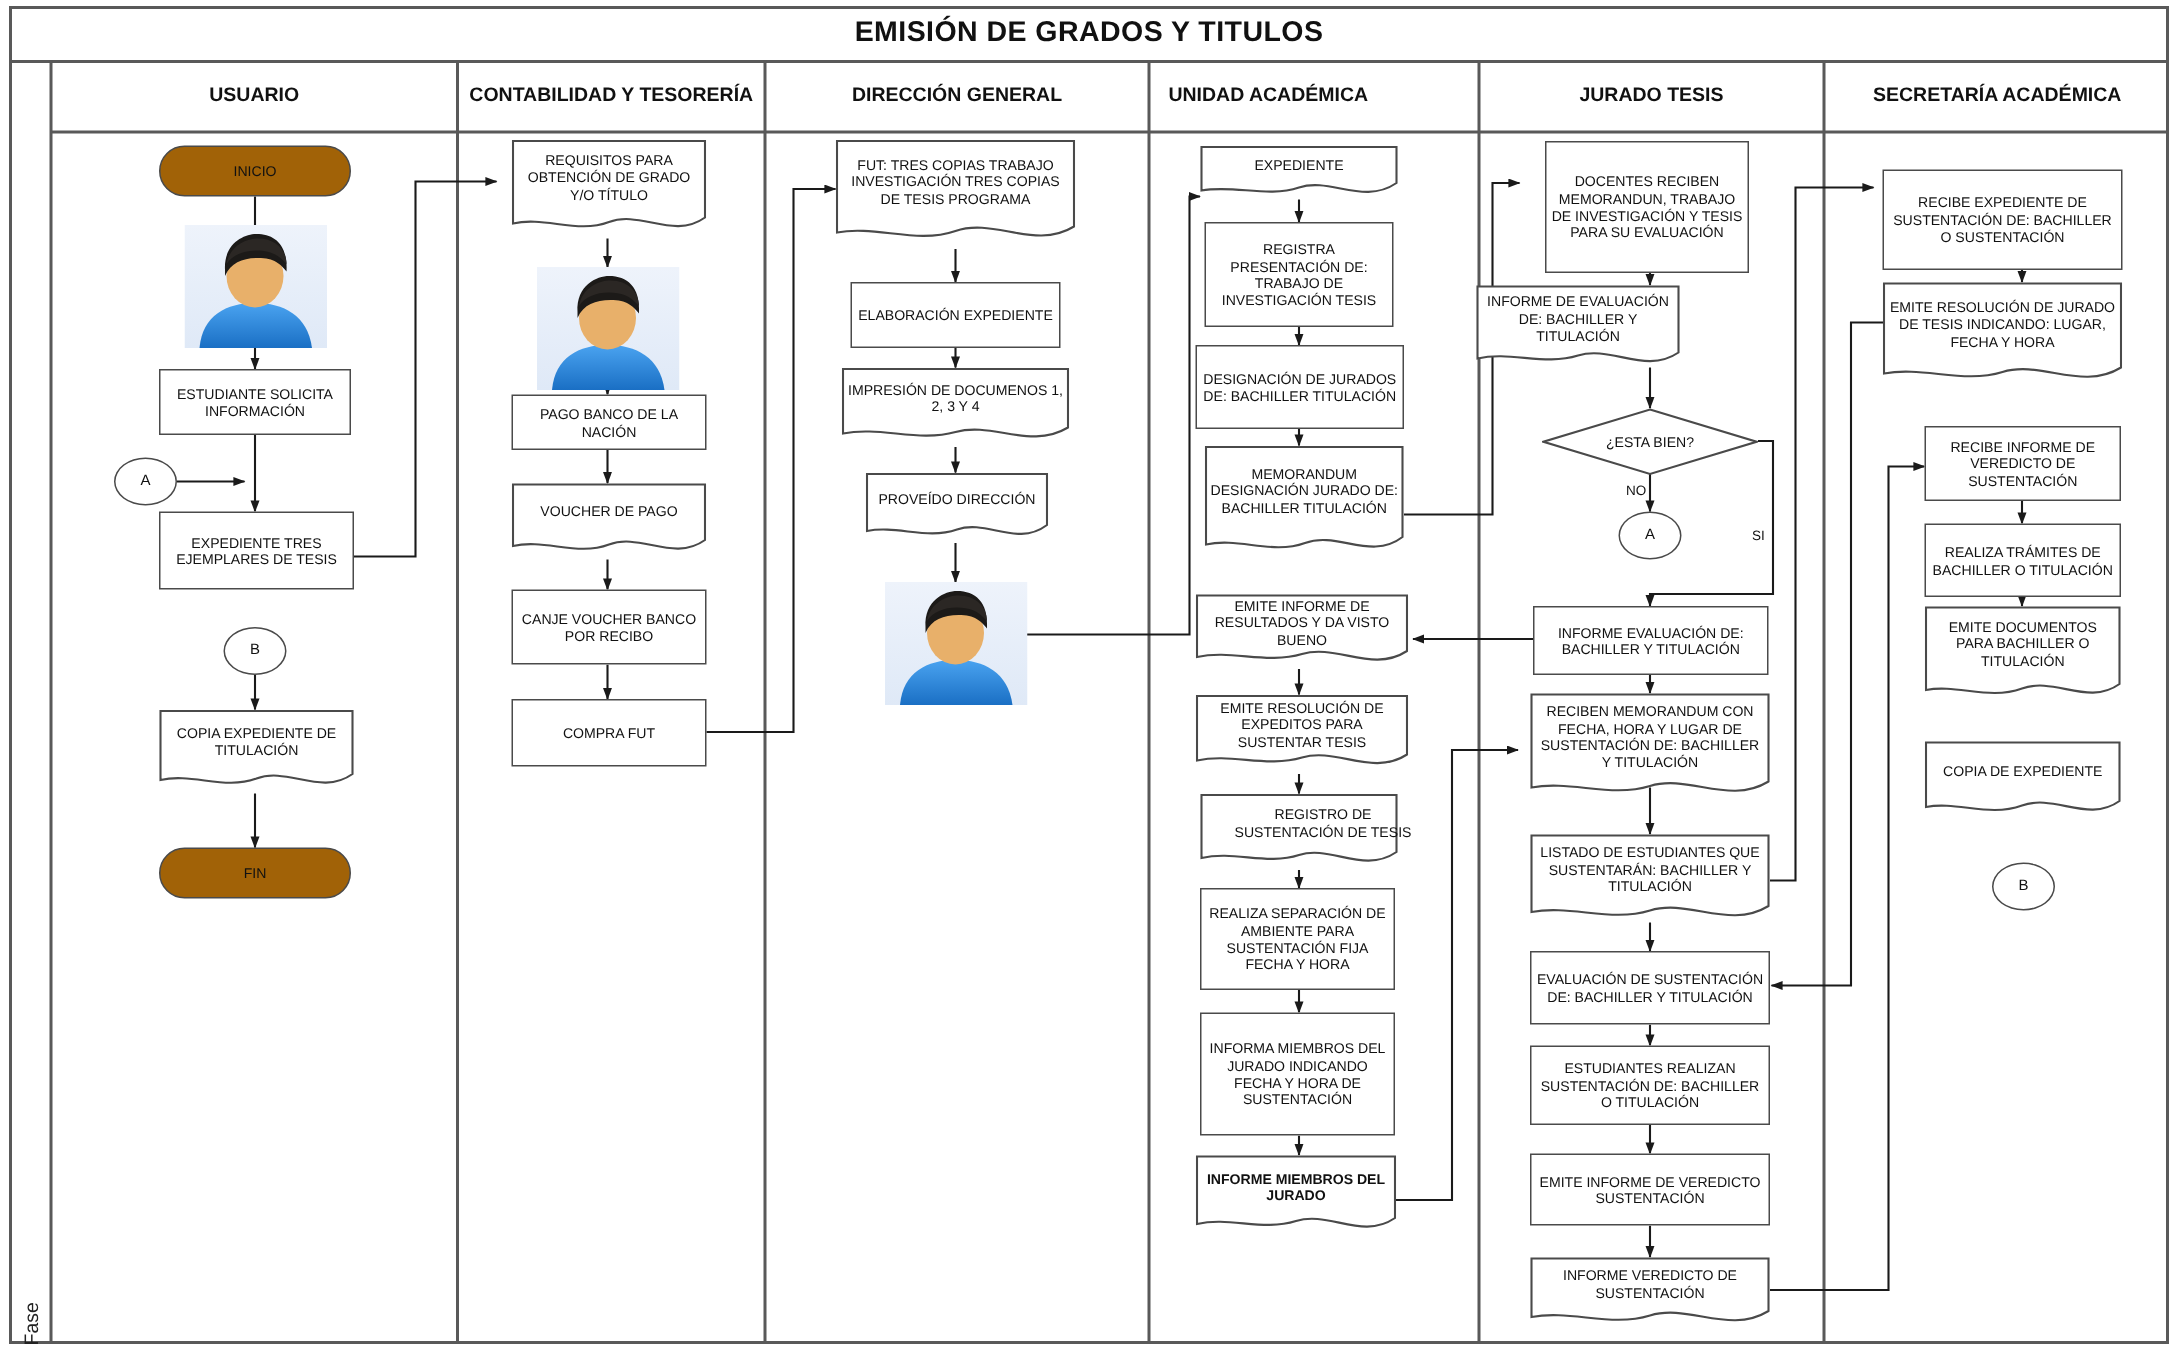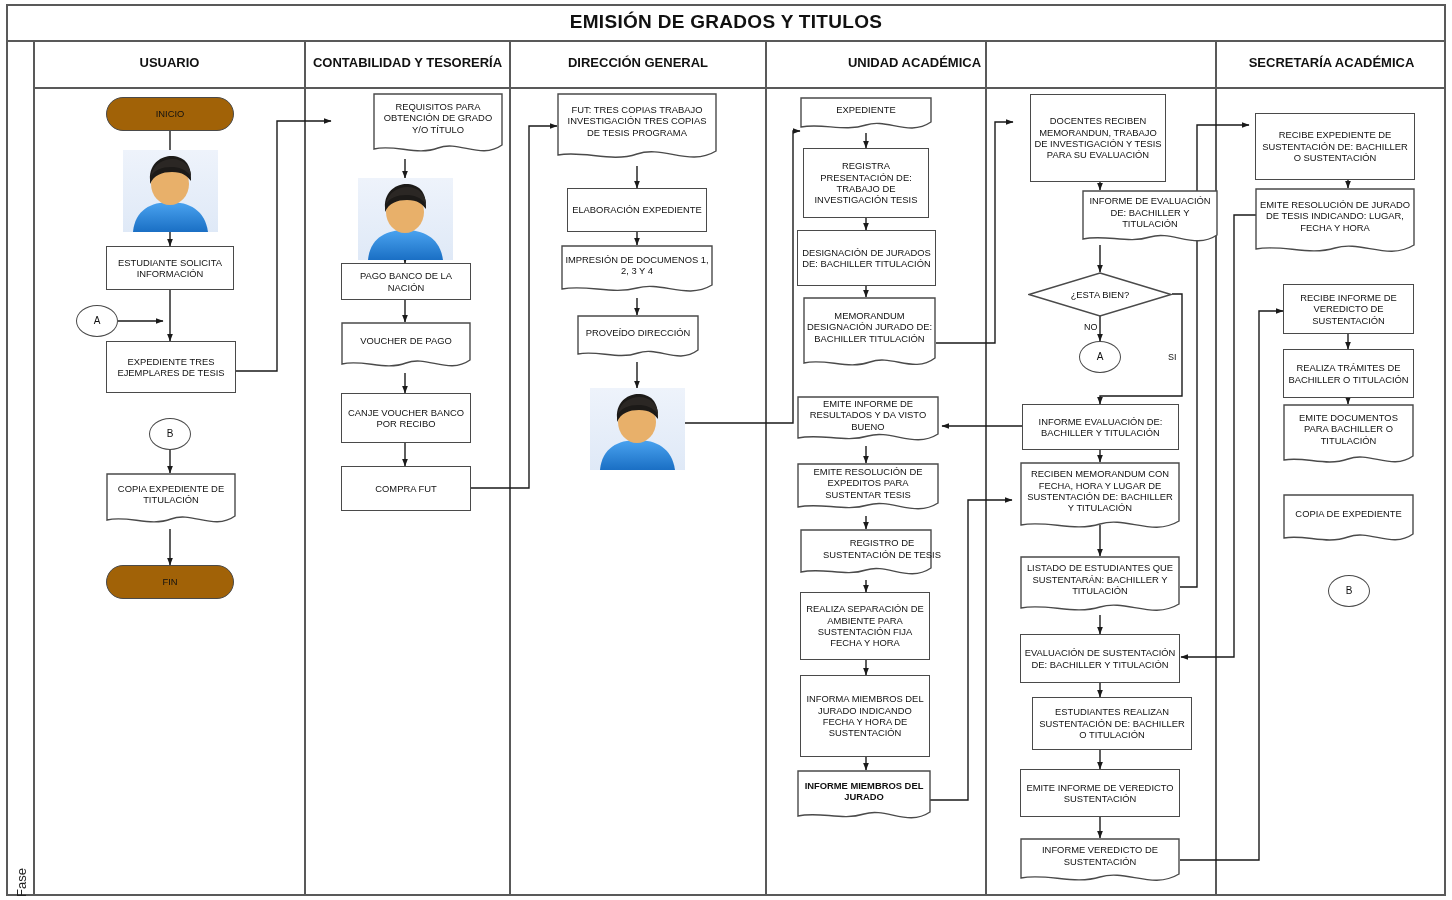--- a/index.html
+++ b/index.html
@@ -69,21 +69,22 @@
   <div class="vrule" style="left:985px;top:40px;width:1.5px;height:854px;"></div>
   <div class="vrule" style="left:1215px;top:40px;width:1.5px;height:854px;"></div>
 
   <div class="fase-strip">
     <div class="fase-label">Fase</div>
   </div>
 
   <div class="lane-head" style="left:35px;width:269px;">USUARIO</div>
   <div class="lane-head" style="left:306px;width:203px;">CONTABILIDAD Y TESORERÍA</div>
   <div class="lane-head" style="left:511px;width:254px;">DIRECCIÓN GENERAL</div>
-  <div class="lane-head" style="left:794px;width:218px;padding-left:27px;">UNIDAD ACADÉMICA</div>
+  <div class="lane-head" style="left:725px;width:218px;padding-left:27px;">UNIDAD ACADÉMICA</div>
+  <div class="lane-head" style="left:987px;width:228px;">JURADO TESIS</div>
   <div class="lane-head" style="left:1217px;width:229px;">SECRETARÍA ACADÉMICA</div>
 
   <svg id="wires">
     <defs>
       <marker id="ah" markerWidth="9" markerHeight="9" refX="7.4" refY="3" orient="auto" markerUnits="userSpaceOnUse">
         <path d="M0,0 L8,3 L0,6 z" fill="#1a1a1a"></path>
       </marker>
     </defs>
     <g stroke="#1a1a1a" stroke-width="1.4" fill="none">
 
@@ -184,21 +185,21 @@
 
   <div class="docshape" style="left:106px;top:473px;width:130px;height:56px;">
     <svg viewBox="0 0 130 56" width="130" height="56">
       <path d="M1,1 H129 V43 C108,58 86,38 65,46 C44,54 22,42 1,47 Z" fill="#fff" stroke="#4a4a4a" stroke-width="1.4"></path>
     </svg>
     <div class="doctext" style="height:42px;">COPIA EXPEDIENTE DE TITULACIÓN</div>
   </div>
 
   <div class="node term" style="left:106px;top:565px;width:128px;height:34px;">FIN</div>
 
-  <div class="docshape" style="left:341px;top:93px;width:130px;height:66px;margin-left:32px;">
+  <div class="docshape" style="left:341px;top:93px;width:130px;height:66px;">
     <svg viewBox="0 0 130 66" width="130" height="66">
       <path d="M1,1 H129 V52 C108,67 86,47 65,55 C44,63 22,51 1,56 Z" fill="#fff" stroke="#4a4a4a" stroke-width="1.4"></path>
     </svg>
     <div class="doctext" style="height:50px;">REQUISITOS PARA OBTENCIÓN DE GRADO Y/O TÍTULO</div>
   </div>
 
   <div class="avatar" style="left:358px;top:178px;width:95px;height:82px;">
     <svg viewBox="0 0 95 82" width="95" height="82">
       <rect x="0" y="0" width="95" height="82" fill="url(#bg1)"></rect>
       <path d="M10,82 C12,60 28,52 47,52 C66,52 82,60 85,82 Z" fill="url(#sh1)"></path>
@@ -299,21 +300,21 @@
 
   <div class="docshape" style="left:797px;top:770px;width:134px;height:55px;font-weight:bold;">
     <svg viewBox="0 0 134 55" width="134" height="55">
       <path d="M1,1 H133 V42 C111,57 89,37 67,44 C45,51 23,41 1,46 Z" fill="#fff" stroke="#4a4a4a" stroke-width="1.4"></path>
     </svg>
     <div class="doctext" style="height:42px;">INFORME MIEMBROS DEL JURADO</div>
   </div>
 
   <div class="node proc" style="left:1030px;top:94px;width:136px;height:88px;">DOCENTES RECIBEN MEMORANDUN, TRABAJO DE INVESTIGACIÓN Y TESIS PARA SU EVALUACIÓN</div>
 
-  <div class="docshape" style="left:1082px;top:190px;width:136px;height:58px;">
+  <div class="docshape" style="left:984px;top:190px;width:136px;height:58px;">
     <svg viewBox="0 0 136 58" width="136" height="58">
       <path d="M1,1 H135 V45 C113,60 90,40 68,47 C46,54 23,44 1,49 Z" fill="#fff" stroke="#4a4a4a" stroke-width="1.4"></path>
     </svg>
     <div class="doctext" style="height:45px;">INFORME DE EVALUACIÓN DE: BACHILLER Y TITULACIÓN</div>
   </div>
 
   <div class="dec-wrap" style="left:1028px;top:272px;width:144px;height:45px;">
     <svg viewBox="0 0 144 45" width="144" height="45">
       <path d="M72,1 L143,22.5 L72,44 L1,22.5 Z" fill="#fff" stroke="#4a4a4a" stroke-width="1.4"></path>
     </svg>
@@ -336,21 +337,21 @@
 
   <div class="docshape" style="left:1020px;top:556px;width:160px;height:62px;">
     <svg viewBox="0 0 160 62" width="160" height="62">
       <path d="M1,1 H159 V48 C133,64 106,43 80,51 C54,59 27,47 1,52 Z" fill="#fff" stroke="#4a4a4a" stroke-width="1.4"></path>
     </svg>
     <div class="doctext" style="height:47px;">LISTADO DE ESTUDIANTES QUE SUSTENTARÁN: BACHILLER Y TITULACIÓN</div>
   </div>
 
   <div class="node proc" style="left:1020px;top:634px;width:160px;height:49px;">EVALUACIÓN DE SUSTENTACIÓN DE: BACHILLER Y TITULACIÓN</div>
 
-  <div class="node proc" style="left:1020px;top:697px;width:160px;height:53px;margin-left:12px;">ESTUDIANTES REALIZAN SUSTENTACIÓN DE: BACHILLER O TITULACIÓN</div>
+  <div class="node proc" style="left:1020px;top:697px;width:160px;height:53px;">ESTUDIANTES REALIZAN SUSTENTACIÓN DE: BACHILLER O TITULACIÓN</div>
 
   <div class="node proc" style="left:1020px;top:769px;width:160px;height:48px;">EMITE INFORME DE VEREDICTO SUSTENTACIÓN</div>
 
   <div class="docshape" style="left:1020px;top:838px;width:160px;height:48px;">
     <svg viewBox="0 0 160 48" width="160" height="48">
       <path d="M1,1 H159 V36 C133,52 106,31 80,39 C54,47 27,35 1,40 Z" fill="#fff" stroke="#4a4a4a" stroke-width="1.4"></path>
     </svg>
     <div class="doctext" style="height:35px;">INFORME VEREDICTO DE SUSTENTACIÓN</div>
   </div>
 

